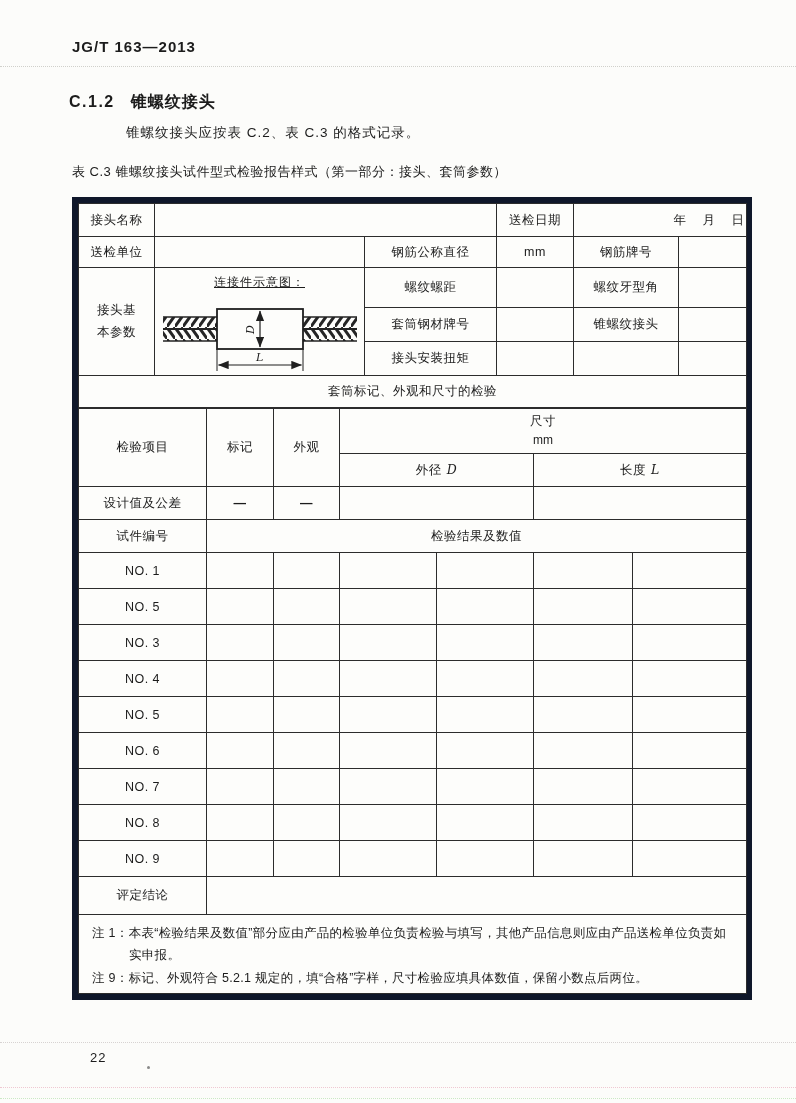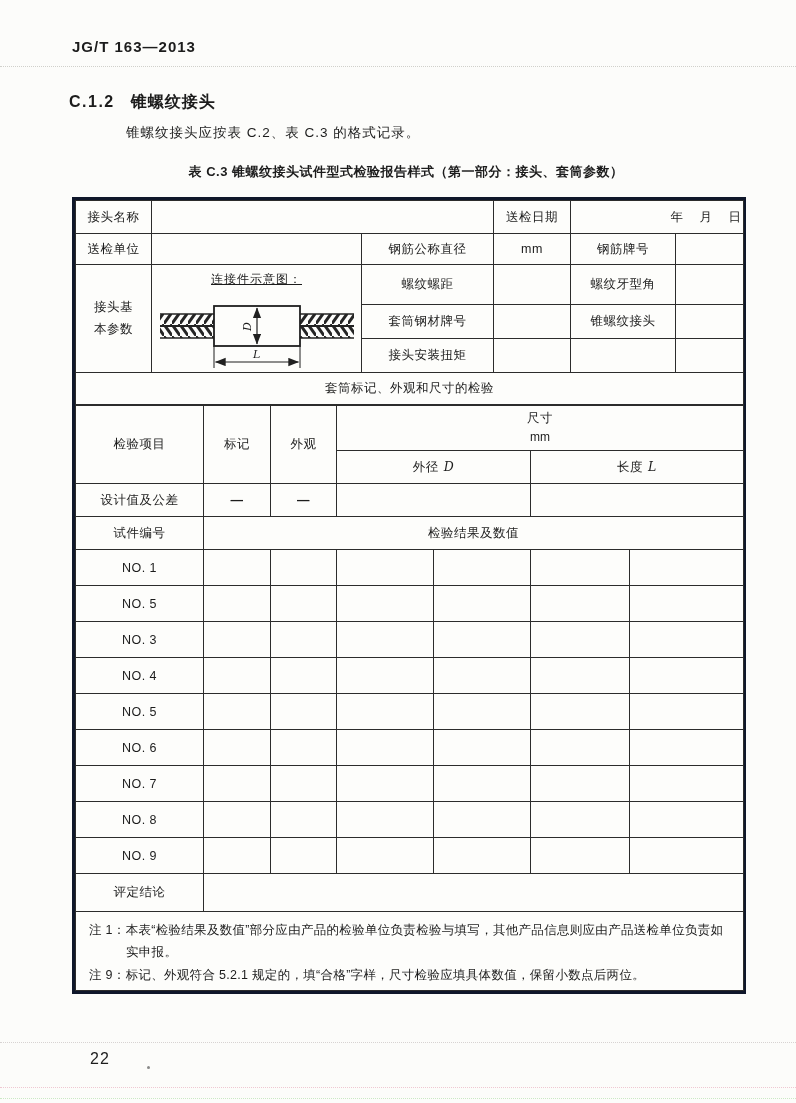--- a/index.html
+++ b/index.html
@@ -27,26 +27,26 @@
     position:absolute; left:69px; top:92px;
     font-size:16px; font-weight:bold; letter-spacing:1px;
   }
   .section-heading .num { margin-right:16px; letter-spacing:1.5px; }
   .intro {
     position:absolute; left:97px; top:124px;
     font-size:13.5px; letter-spacing:1px;margin-left:29px;
   }
   .caption {
     position:absolute; left:72px; top:163px; width:668px;
-    text-align:center; font-size:13px; font-weight:bold; letter-spacing:.5px;
+    text-align:left; font-size:13px; font-weight:normal; letter-spacing:.5px;
   }
 
   .table-wrap {
     position:absolute; left:72px; top:197px; width:668px;
-    border:3px solid #0f172a; background:#fdfdfb;
+    border:6px solid #0f172a; background:#fdfdfb;
   }
   table { border-collapse:collapse; table-layout:fixed; width:668px; }
   td {
     border:1px solid #2c2c2c;
     font-size:12.5px; letter-spacing:.5px;
     text-align:center; vertical-align:middle;
     padding:0; overflow:hidden;
   }
   .r33 { height:33px; } .r31 { height:31px; } .r39 { height:39px; }
   .r32 { height:32px; } .r45 { height:45px; } .r36 { height:36px; }
@@ -58,21 +58,21 @@
   .diagram-title { font-size:12px; letter-spacing:1px; margin:2px 0 0;text-decoration:underline; }
   .diagram-svg { display:block; margin:0 auto; }
   .sym { font-style:italic; font-family:"DejaVu Serif", serif; margin-left:5px; font-size:12.5px; }
   td.size-head div { line-height:1.55; }
   td.size-head .unit { font-size:12px; letter-spacing:0; }
   td.dash { font-weight:bold; }
 
   td.notes-cell { text-align:left; vertical-align:top; padding:7px 10px 4px 13px; }
   .note { margin:0; padding-left:37px; text-indent:-37px; line-height:1.78; font-size:12.5px; letter-spacing:.3px; }
 
-  .page-number { position:absolute; left:90px; top:1050px; font-size:16px; letter-spacing:1px; }
+  .page-number { position:absolute; left:90px; top:1050px; font-size:13px; letter-spacing:1px; }
   .speck { position:absolute; left:147px; top:1066px; width:3px; height:3px; background:#6b6b6b; border-radius:50%; opacity:.8; }
 </style>
 </head>
 <body>
 
 <div class="page">
 
   <div class="doc-number">JG/T 163—2013</div>
   <div class="artifact gray-top"></div>
 

